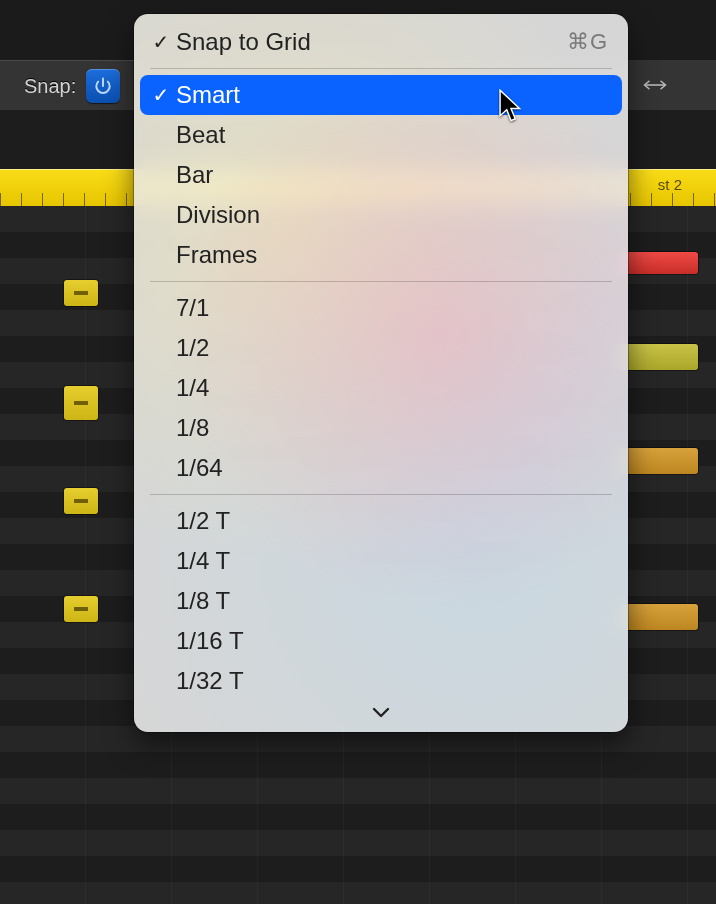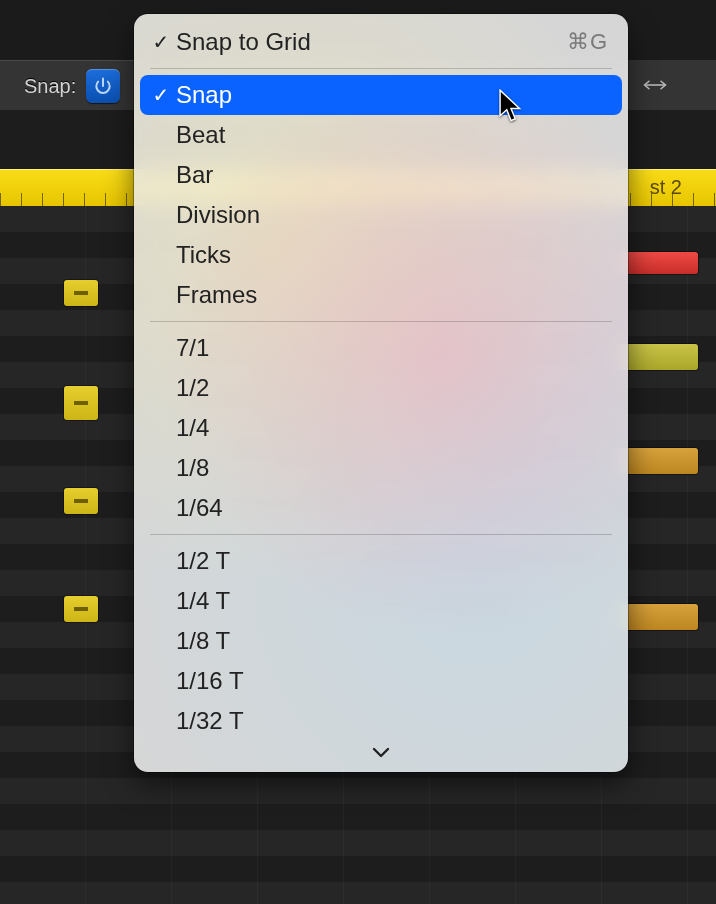--- a/index.html
+++ b/index.html
@@ -87,21 +87,21 @@
     border-top: 1px solid #fff089;
     border-bottom: 1px solid #7c6a00;
     display:flex; align-items:center;
     font-size:18px;
     color:#594b00;
   }
   .ruler .marker-label {
     position:absolute;
     right:34px;
     top:6px;
-    font-size:20px;
+    font-size:15px;
     color:#5a4b00;
   }
   .ruler .ticks {
     position:absolute; left:0; right:0; bottom:0; height:14px;
     background: repeating-linear-gradient(
       to right,
       rgba(0,0,0,.5) 0px, rgba(0,0,0,.5) 1px,
       transparent 1px, transparent 21px
     );
   }
@@ -247,37 +247,33 @@
 <div class="menu">
   <div class="header-row">
     <span class="check">✓</span>
     <span>Snap to Grid</span>
     <span class="shortcut">⌘G</span>
   </div>
   <hr>
 
   <div class="item selected">
     <span class="check">✓</span>
-    <span>Snap</span>
+    <span>Smart</span>
   </div>
   <div class="item">
     <span class="check"></span>
     <span>Beat</span>
   </div>
   <div class="item">
     <span class="check"></span>
     <span>Bar</span>
   </div>
   <div class="item">
     <span class="check"></span>
     <span>Division</span>
-  </div>
-  <div class="item">
-    <span class="check"></span>
-    <span>Ticks</span>
   </div>
   <div class="item">
     <span class="check"></span>
     <span>Frames</span>
   </div>
 
   <hr>
 
   <div class="item">
       <span class="check"></span>

